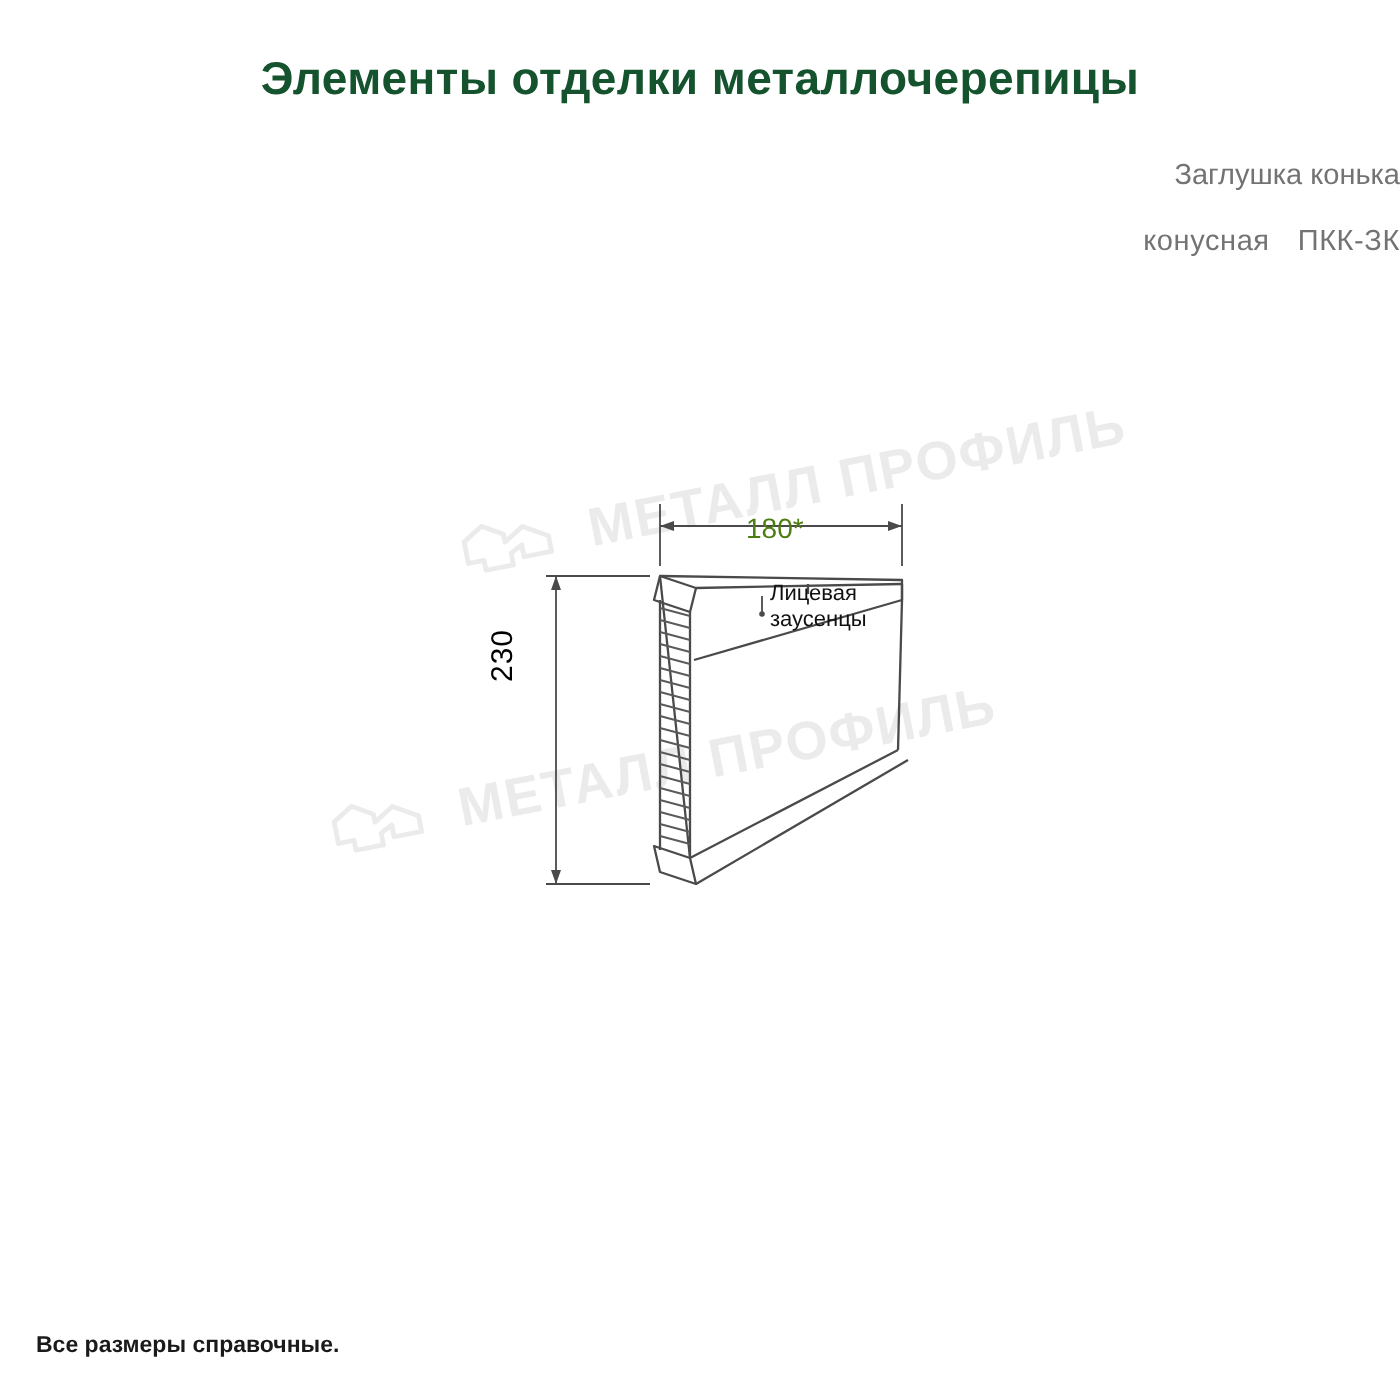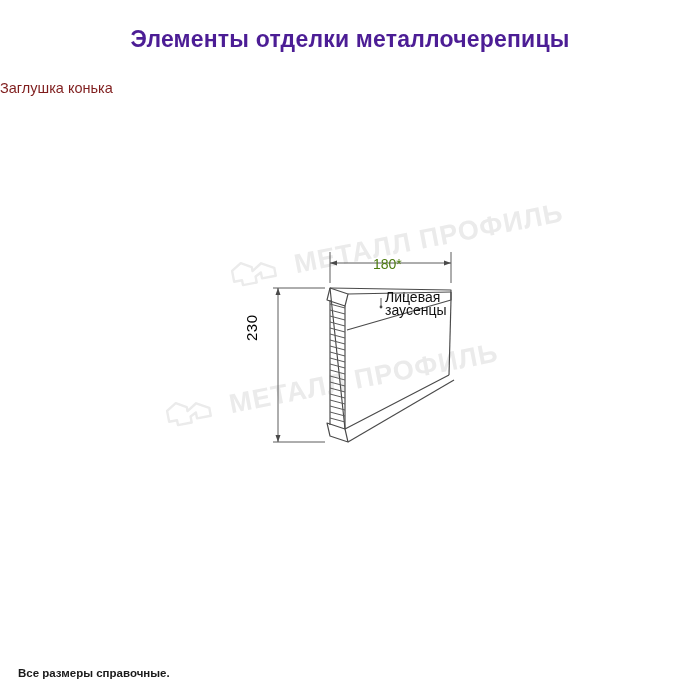--- a/index.html
+++ b/index.html
@@ -23,31 +23,31 @@
   
   .title {
     position: absolute;
     top: 26px;
     left: 0;
     width: 700px;
     text-align: center;
     font-size: 23px;
     font-weight: bold;
     letter-spacing: 0.2px;
-    color: #4c1d95;
+    color: #14532d;
   }
   .subtitle {
     position: absolute;
     top: 78px;
     left: 0;
     width: 700px;
-    text-align: left;
+    text-align: right;
     font-size: 14.5px;
     line-height: 21px;
-    color: #7f1d1d;
+    color: #737373;
   }
   .subtitle .line2 {
     display: block;
   }
   .subtitle .line3 {
     display: block;
     margin-top: 12px;
     letter-spacing: 0.3px;
   }
   .subtitle .code {
@@ -107,21 +107,21 @@
     font-size: 15px;
     color: #000;
     transform: rotate(-90deg);
     transform-origin: left top;
     letter-spacing: 0.5px;
   }
   .face-label {
     position: absolute;
     left: 385px;
     top: 291px;
-    font-size: 14px;
+    font-size: 11px;
     line-height: 13px;
     color: #111;
     text-align: left;
   }
 
   
   .footer {
     position: absolute;
     left: 18px;
     bottom: 18px;
@@ -134,20 +134,23 @@
 </style>
 </head>
 <body>
 
 <div class="page">
 
   <div class="title">Элементы отделки металлочерепицы</div>
 
   <div class="subtitle">
     <span>Заглушка конька</span>
+    <span class="line3">
+      <span>конусная</span><span class="code">ПКК-ЗК</span>
+    </span>
   </div>
 
   <div class="wm wm-1">
     <span class="wm-logo">
       <svg width="46" height="30" viewBox="0 0 46 30" aria-hidden="true">
         <path d="M2 20 L2 9 L12 3 L22 9 L22 13 L32 7 L44 14 L44 22 L30 22 L30 16 L24 19 L24 25 L10 25 L10 20 Z" fill="none" stroke="#ebebeb" stroke-width="2.4" stroke-linejoin="round"></path>
       </svg>
     </span>
     <span class="wm-text">МЕТАЛЛ ПРОФИЛЬ</span>
   </div>

